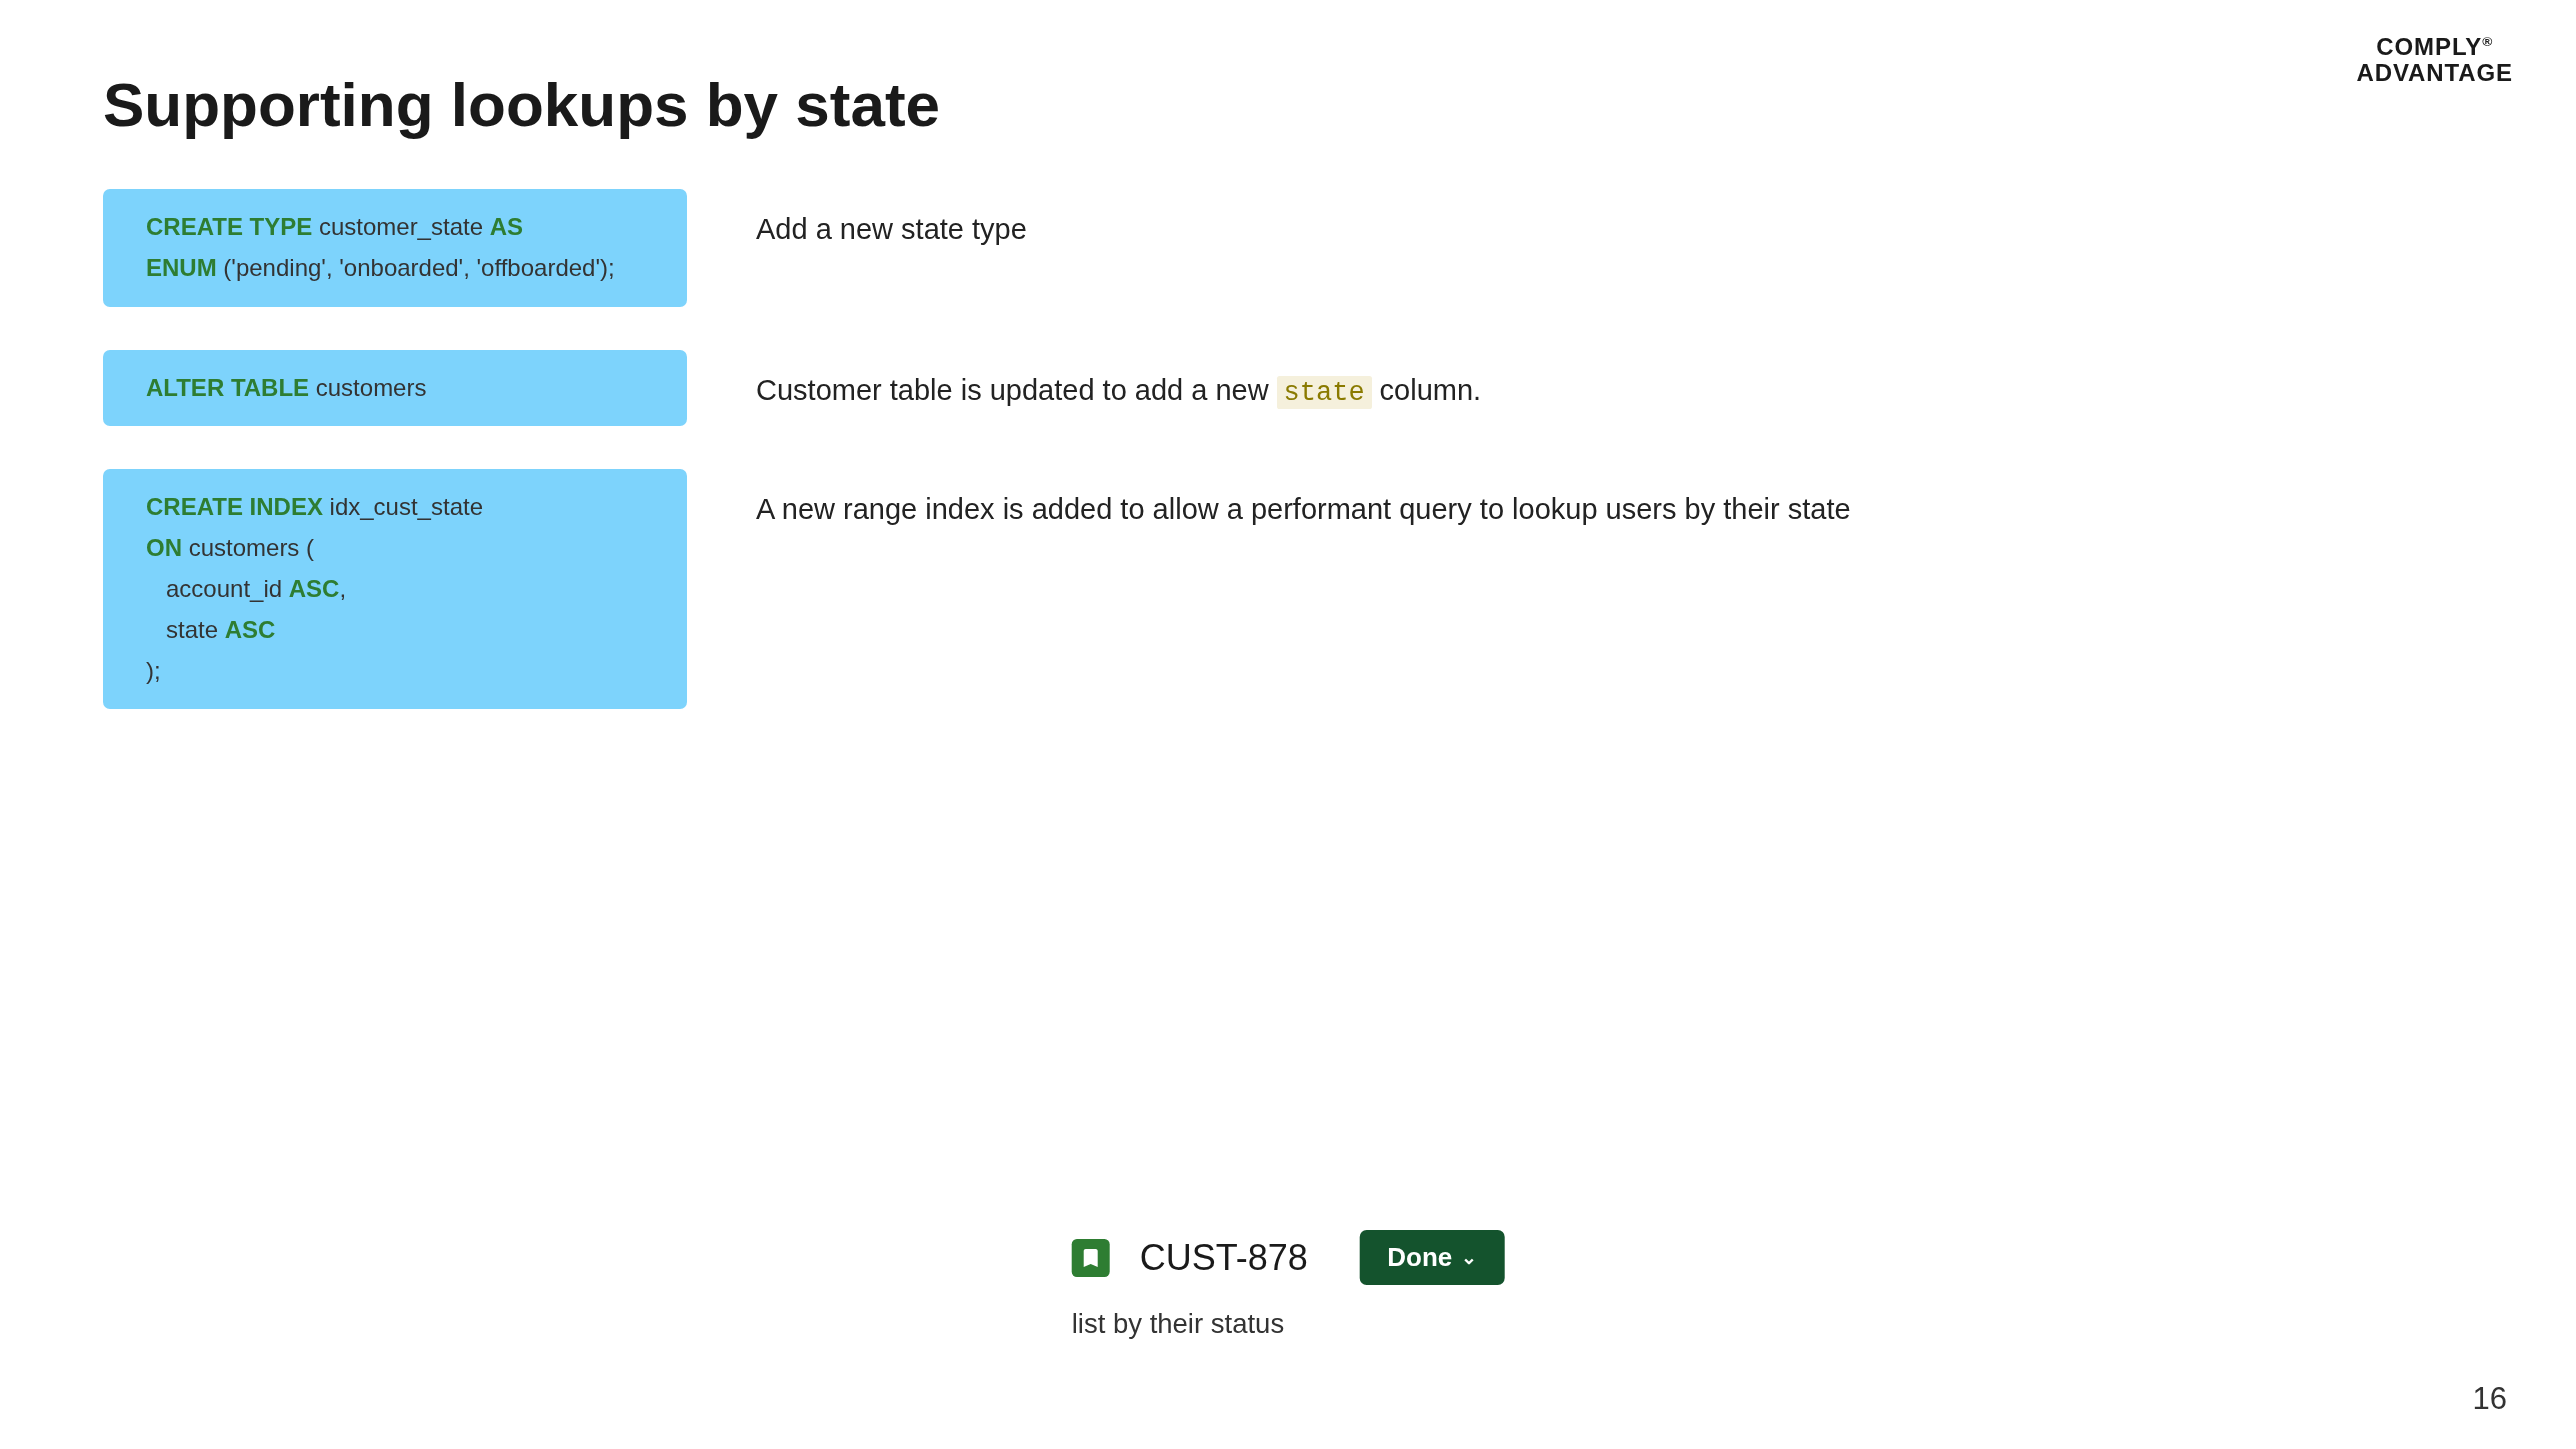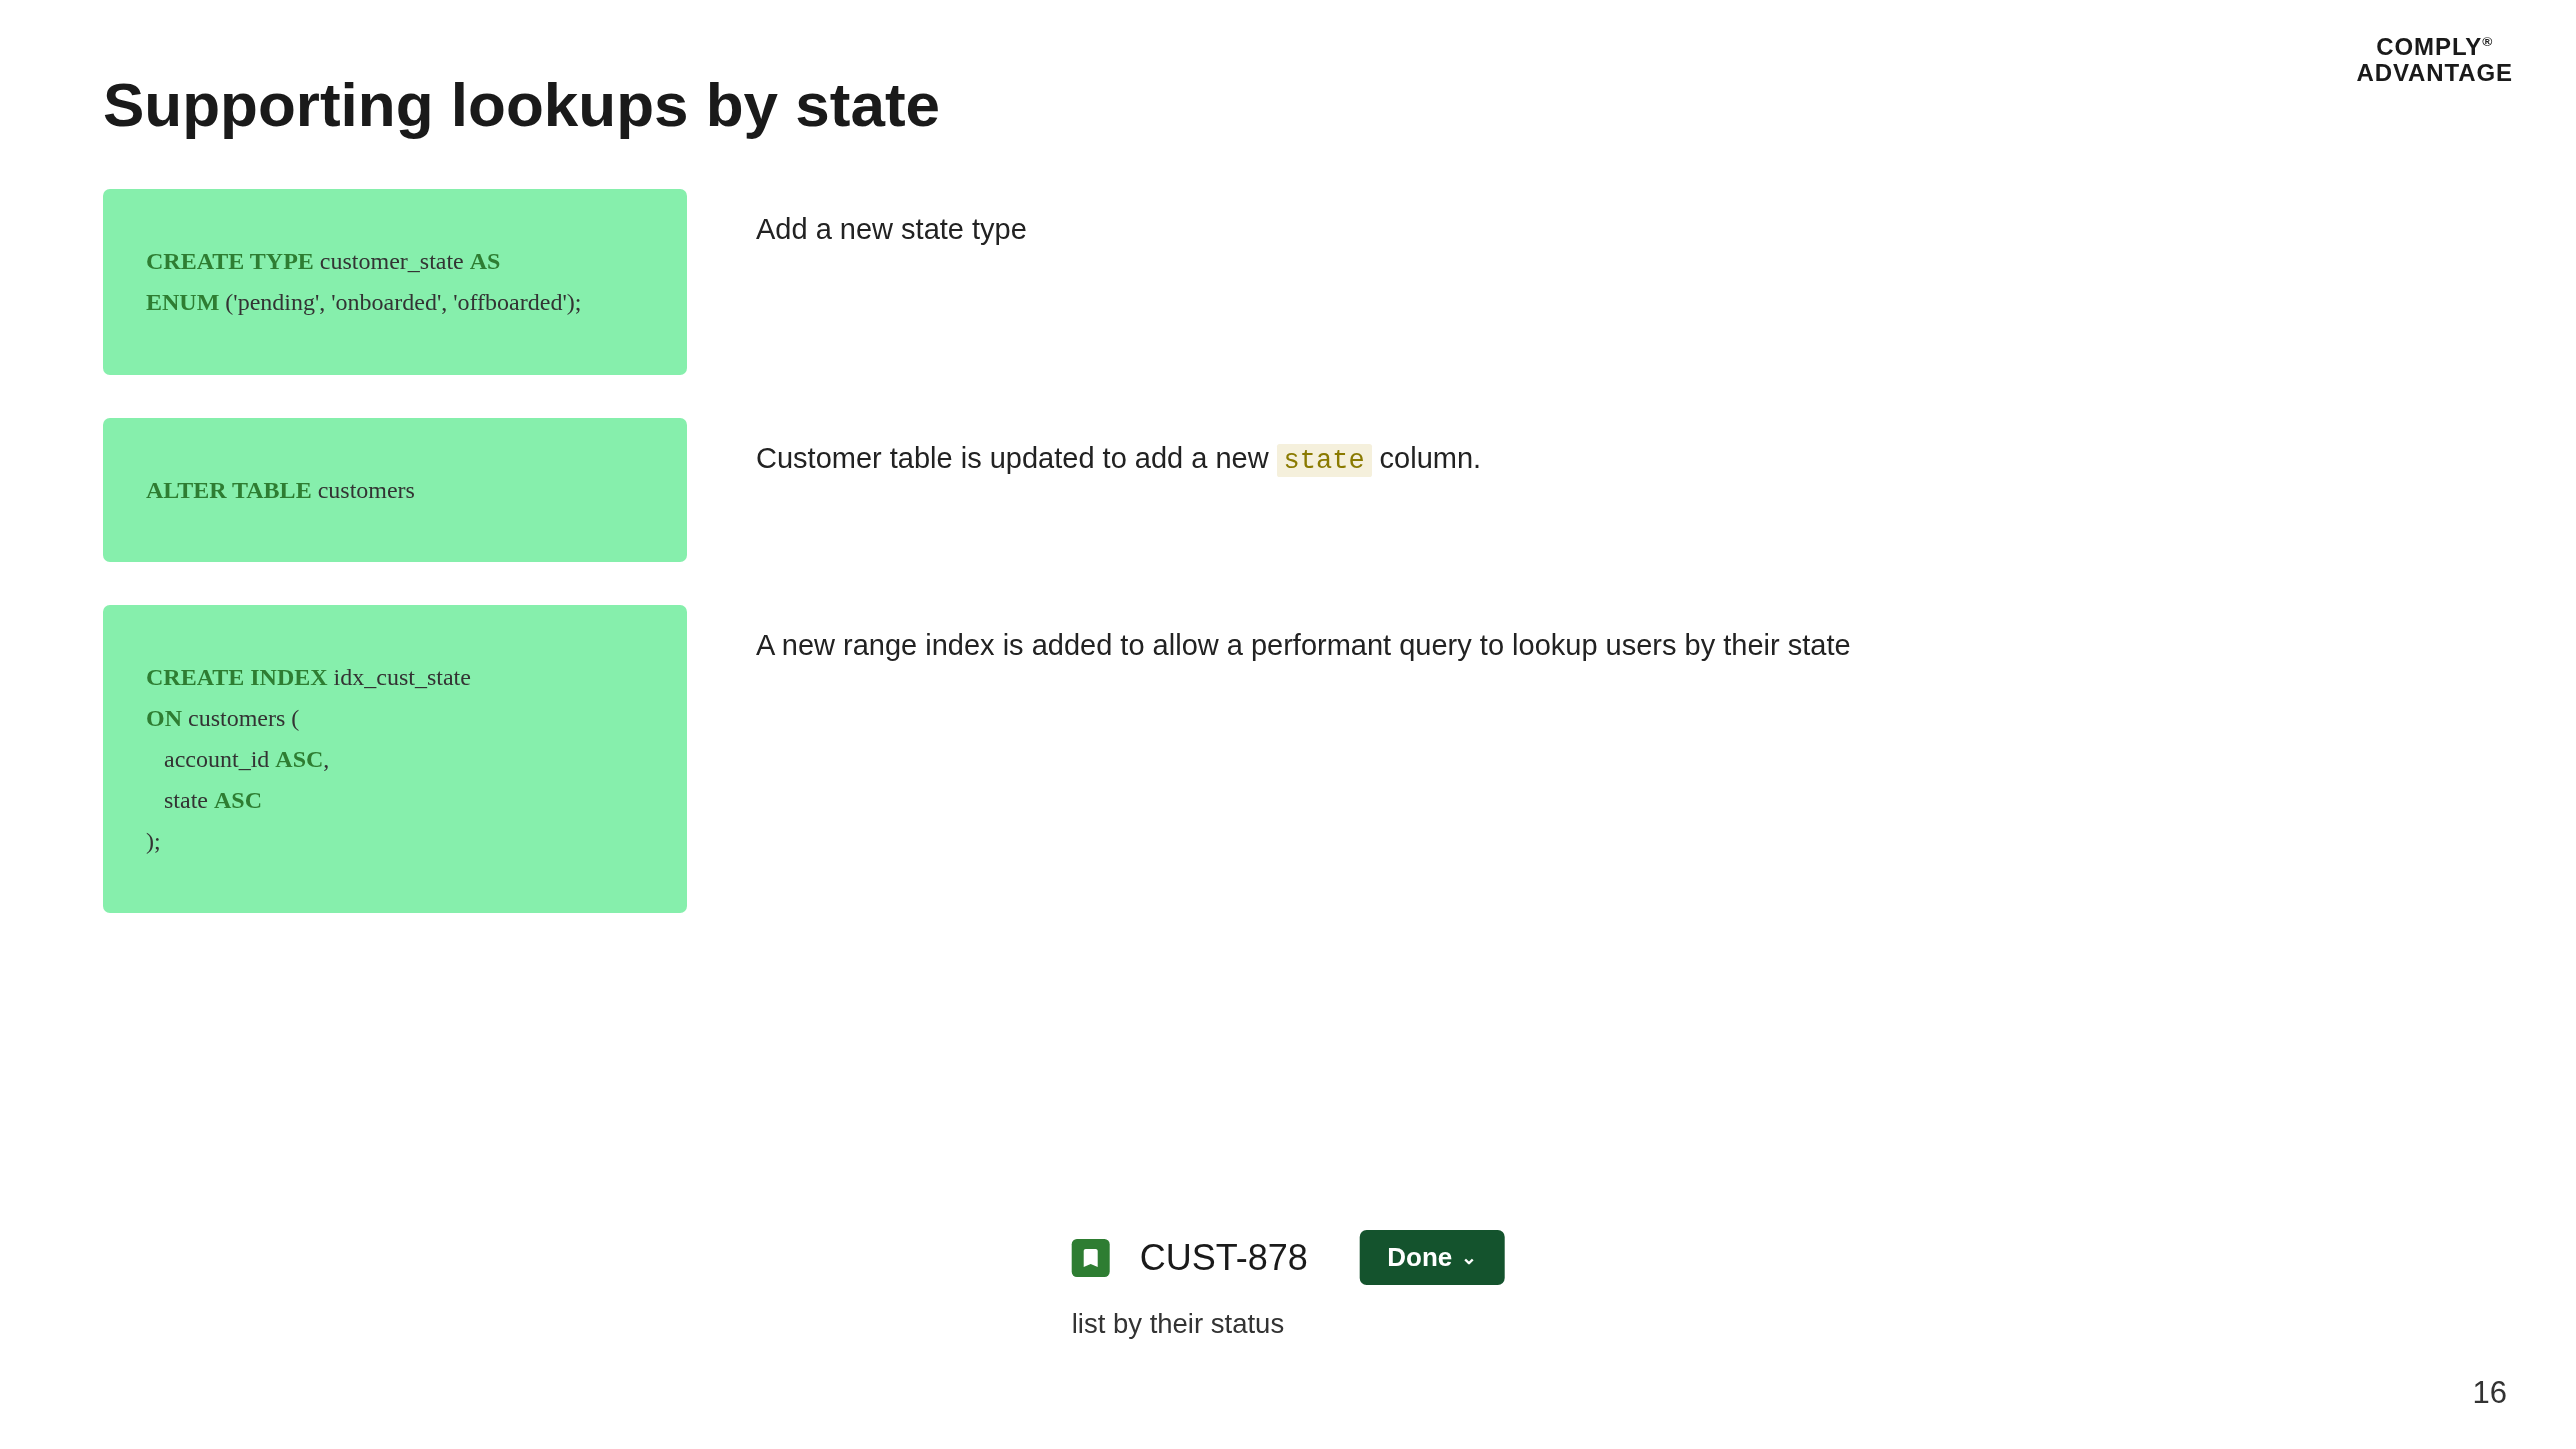--- a/index.html
+++ b/index.html
@@ -54,26 +54,26 @@
     }
 
     .row {
       display: flex;
       align-items: flex-start;
       margin-bottom: 43px;
       gap: 69px;
     }
 
     .code-block {
-      background: #86efac;
+      background: #7dd3fc;
       border-radius: 6.9px;
-      padding: 52px 43px;
+      padding: 18px 43px;
       width: 584px;
       min-width: 584px;
-      font-family: Liberation Serif, serif;
+      font-family: Liberation Sans, sans-serif;
       font-size: 24px;
       line-height: 1.7;
     }
 
     .kw-green {
       color: #2e7d32;
       font-weight: 700;
     }
 
     .code-normal {
@@ -162,21 +162,21 @@
 
     .ticket-description {
       font-size: 27.5px;
       color: #333333;
       line-height: 1.6;
       max-width: 429px;
     }
 
     .page-number {
       position: absolute;
-      bottom: 38px;
+      bottom: 32px;
       right: 69px;
       font-size: 31px;
       color: #333333;
     }
   </style>
 </head>
 <body>
 
 <div class="logo">
   <div class="logo-text">

